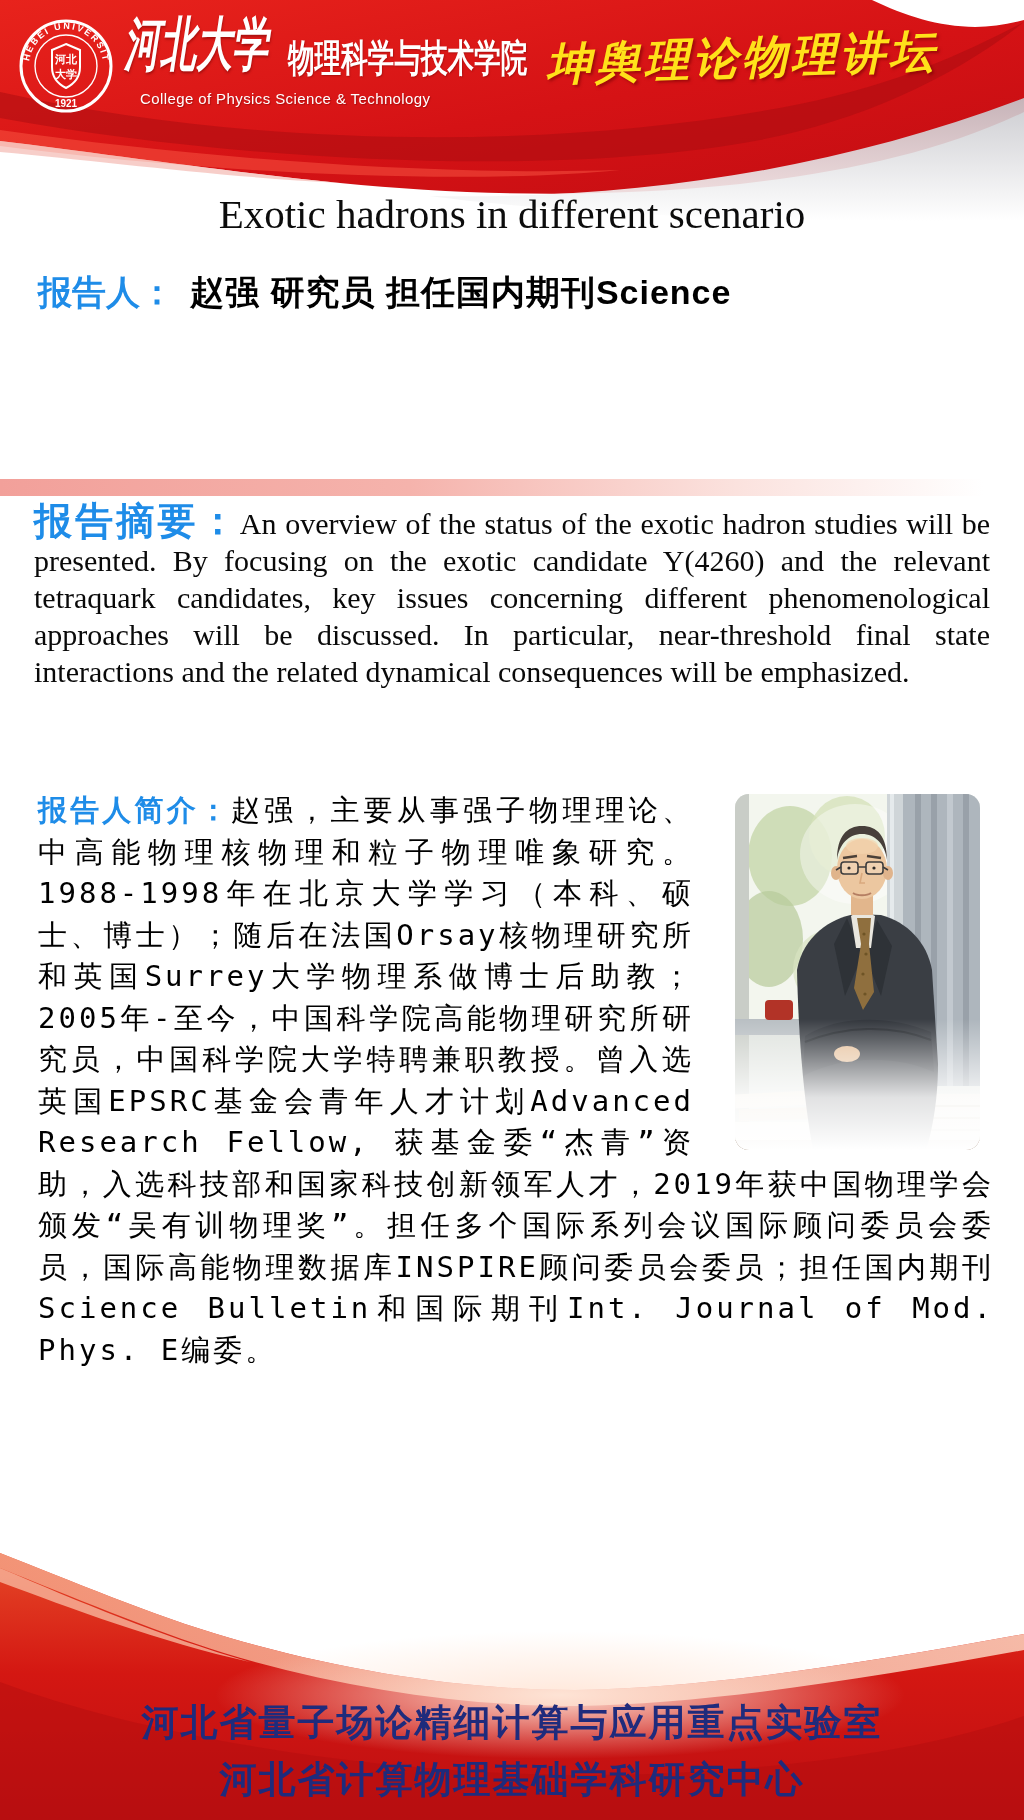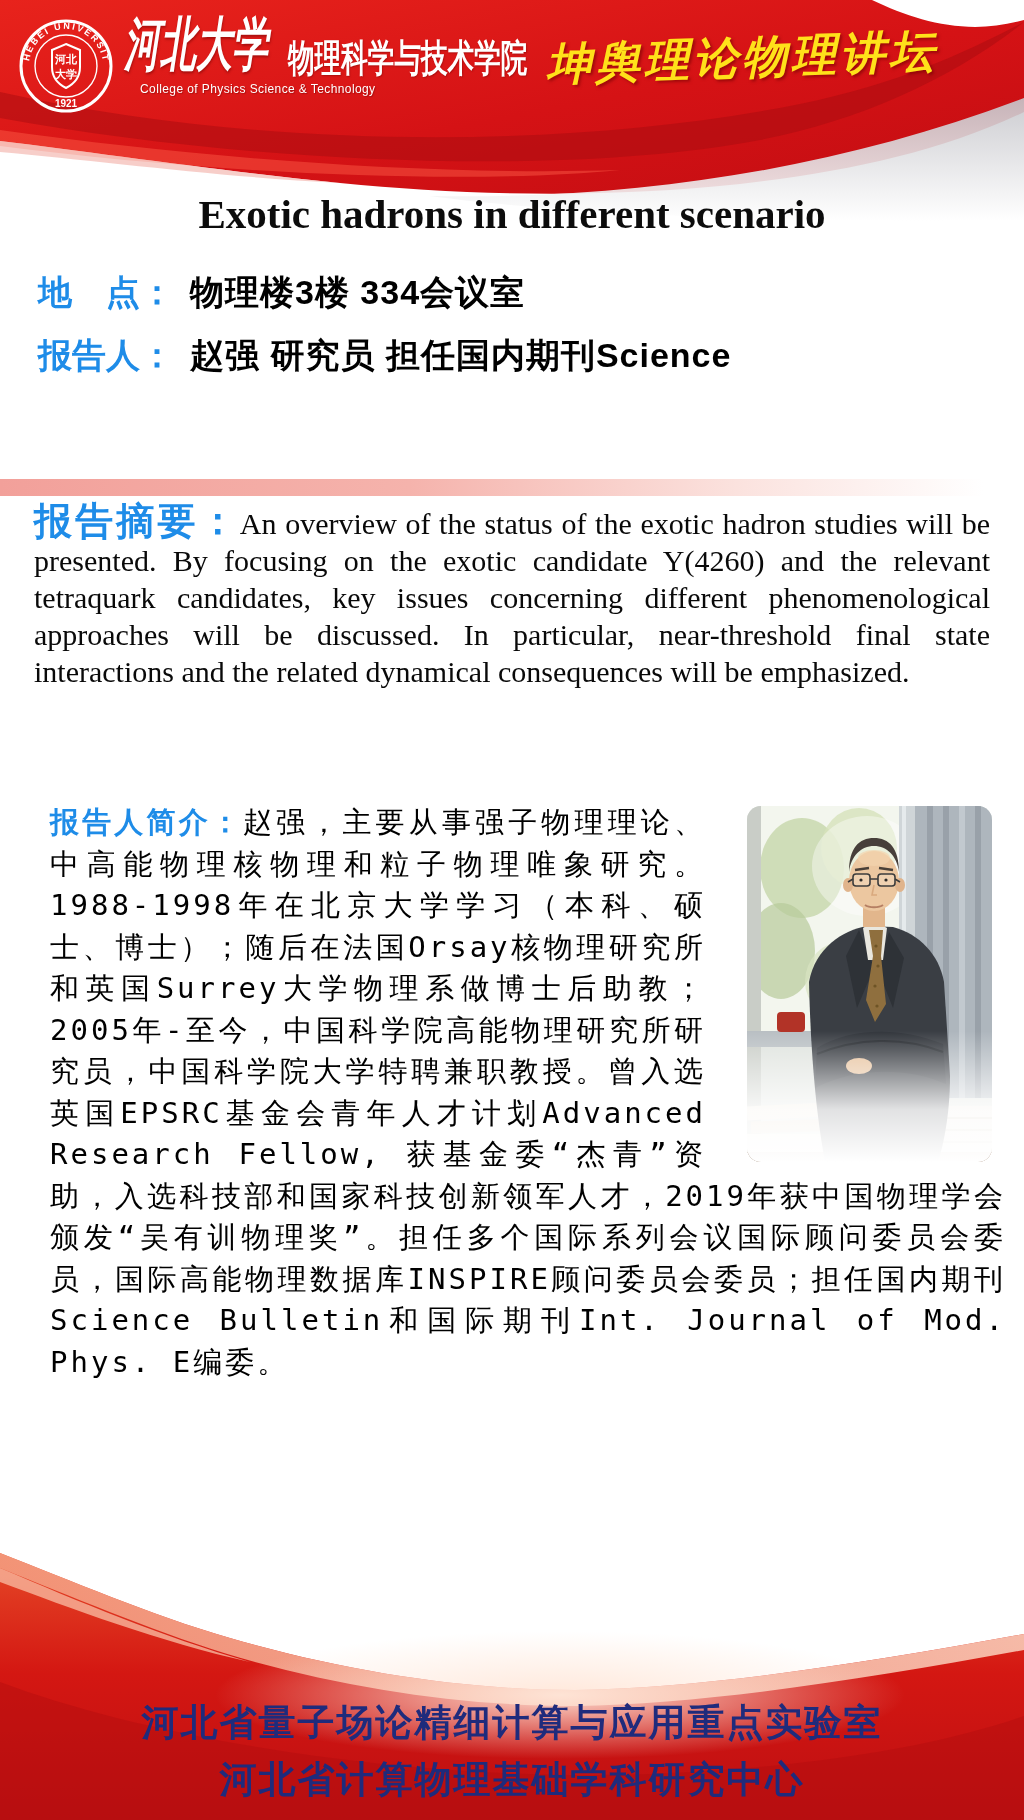--- a/index.html
+++ b/index.html
@@ -9,29 +9,29 @@
 
   
   .header-art{position:absolute;left:0;top:0;}
   .seal{position:absolute;left:18px;top:18px;}
   .uni-cn{position:absolute;left:124px;top:14px;font-size:58px;line-height:60px;color:#fff;
           font-weight:bold;font-style:italic;transform:scaleX(.62);transform-origin:left top;
           white-space:nowrap;text-shadow:1px 2px 3px rgba(100,0,0,.45);}
   .college-cn{position:absolute;left:288px;top:38px;font-size:38px;line-height:40px;color:#fff;
           font-weight:bold;transform:scaleX(.70);transform-origin:left top;white-space:nowrap;
           text-shadow:1px 1px 2px rgba(100,0,0,.4);}
-  .college-en{position:absolute;left:140px;top:82px;font-size:12px;color:#fff;letter-spacing:.4px;
+  .college-en{position:absolute;left:140px;top:90px;font-size:15px;color:#fff;letter-spacing:.4px;
           text-shadow:1px 1px 1px rgba(100,0,0,.4);}
   .forum{position:absolute;left:546px;top:28px;font-size:45px;color:#ffe11a;font-weight:bold;
           font-style:italic;letter-spacing:4px;white-space:nowrap;transform:rotate(-2deg);
           text-shadow:2px 2px 3px rgba(110,0,0,.55);}
 
   
   .title{position:absolute;left:0;top:190px;width:100%;text-align:center;
-         font-family:"Liberation Serif",serif;font-weight:bold;font-size:41px;color:#0c0c0c;}
+         font-family:"Liberation Serif",serif;font-weight:normal;font-size:41px;color:#0c0c0c;}
   .info{position:absolute;left:38px;top:270px;width:950px;}
   .info-row{display:flex;align-items:flex-start;height:63px;}
   .info-label{flex:none;width:152px;color:#1e8ce8;font-weight:bold;font-size:34px;white-space:pre;}
   .info-value{color:#000;font-weight:bold;font-size:34px;letter-spacing:1px;white-space:pre;}
 
   .divider{position:absolute;left:0;top:479px;width:1024px;height:17px;
            background:linear-gradient(to right,#f2a09a 0%,#f5b3ac 40%,#fbe2de 72%,#ffffff 96%);}
 
   
   .abstract{position:absolute;left:34px;top:505px;width:956px;
@@ -103,34 +103,30 @@
 
   <div class="uni-cn">河北大学</div>
   <div class="college-cn">物理科学与技术学院</div>
   <div class="college-en">College of Physics Science &amp; Technology</div>
   <div class="forum">坤舆理论物理讲坛</div>
 
   <div class="title">Exotic hadrons in different scenario</div>
 
   <div class="info">
     <div class="info-row">
-      <span class="info-label">地　点：</span>
-      <span class="info-value">物理楼3楼 334会议室</span>
-    </div>
-    <div class="info-row">
       <span class="info-label">报告人：</span>
       <span class="info-value">赵强 研究员 担任国内期刊Science</span>
     </div>
   </div>
 
   <div class="divider"></div>
 
   <p class="abstract" style="margin:0;"><span class="label">报告摘要：</span><span>An overview of the status of the exotic hadron studies will be presented. By focusing on the exotic candidate Y(4260) and the relevant tetraquark candidates, key issues concerning different phenomenological approaches will be discussed. In particular, near-threshold final state interactions and the related dynamical consequences will be emphasized.</span></p>
 
-  <p class="bio" style="margin:16px;">
+  <p class="bio" style="margin:4px;">
     <span class="photo-float">
       <span class="photo-wrap">
         <svg width="245" height="356" viewBox="0 0 245 356">
           <rect x="0" y="0" width="245" height="356" fill="#dfe3de"></rect>
           <rect x="14" y="0" width="140" height="232" fill="#f3f6ee"></rect>
           <ellipse cx="55" cy="62" rx="42" ry="50" fill="#c3d4a6" opacity=".75"></ellipse>
           <ellipse cx="112" cy="42" rx="38" ry="40" fill="#d6e2ba" opacity=".8"></ellipse>
           <ellipse cx="34" cy="145" rx="34" ry="48" fill="#b7cb9a" opacity=".7"></ellipse>
           <ellipse cx="98" cy="175" rx="40" ry="40" fill="#d9e4c2" opacity=".7"></ellipse>
           <ellipse cx="120" cy="60" rx="55" ry="50" fill="#ffffff" opacity=".4"></ellipse>

